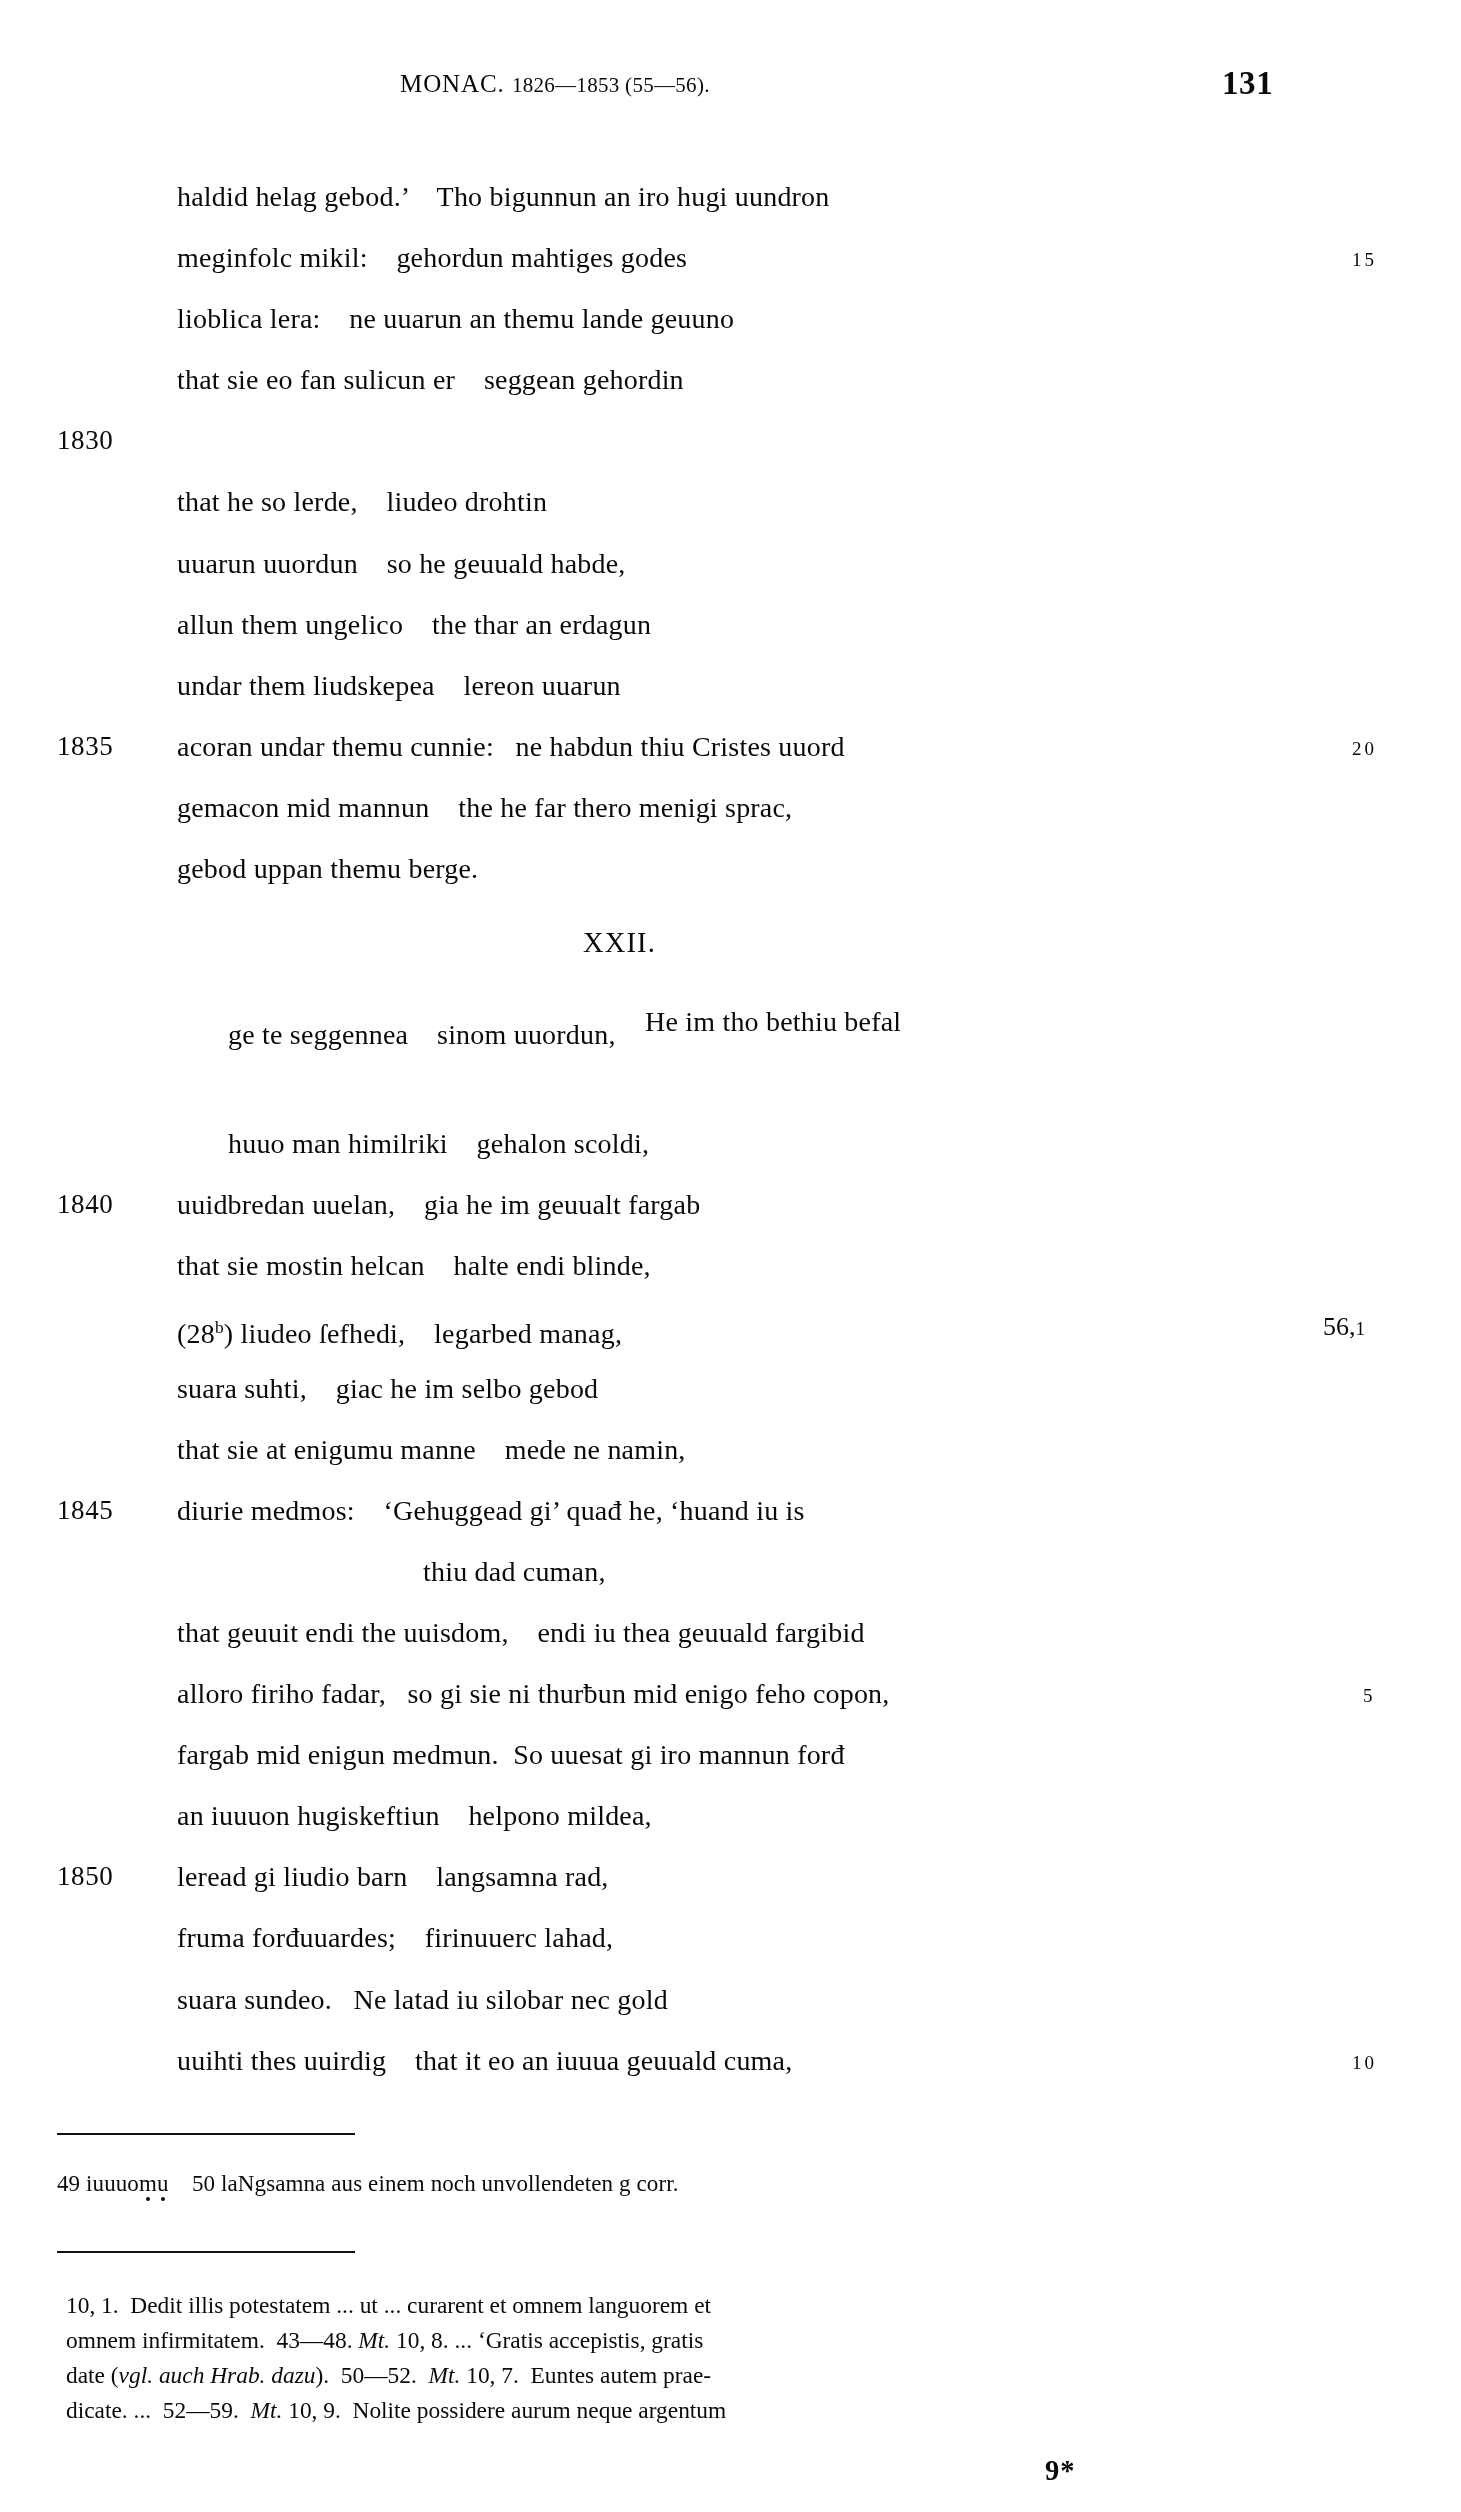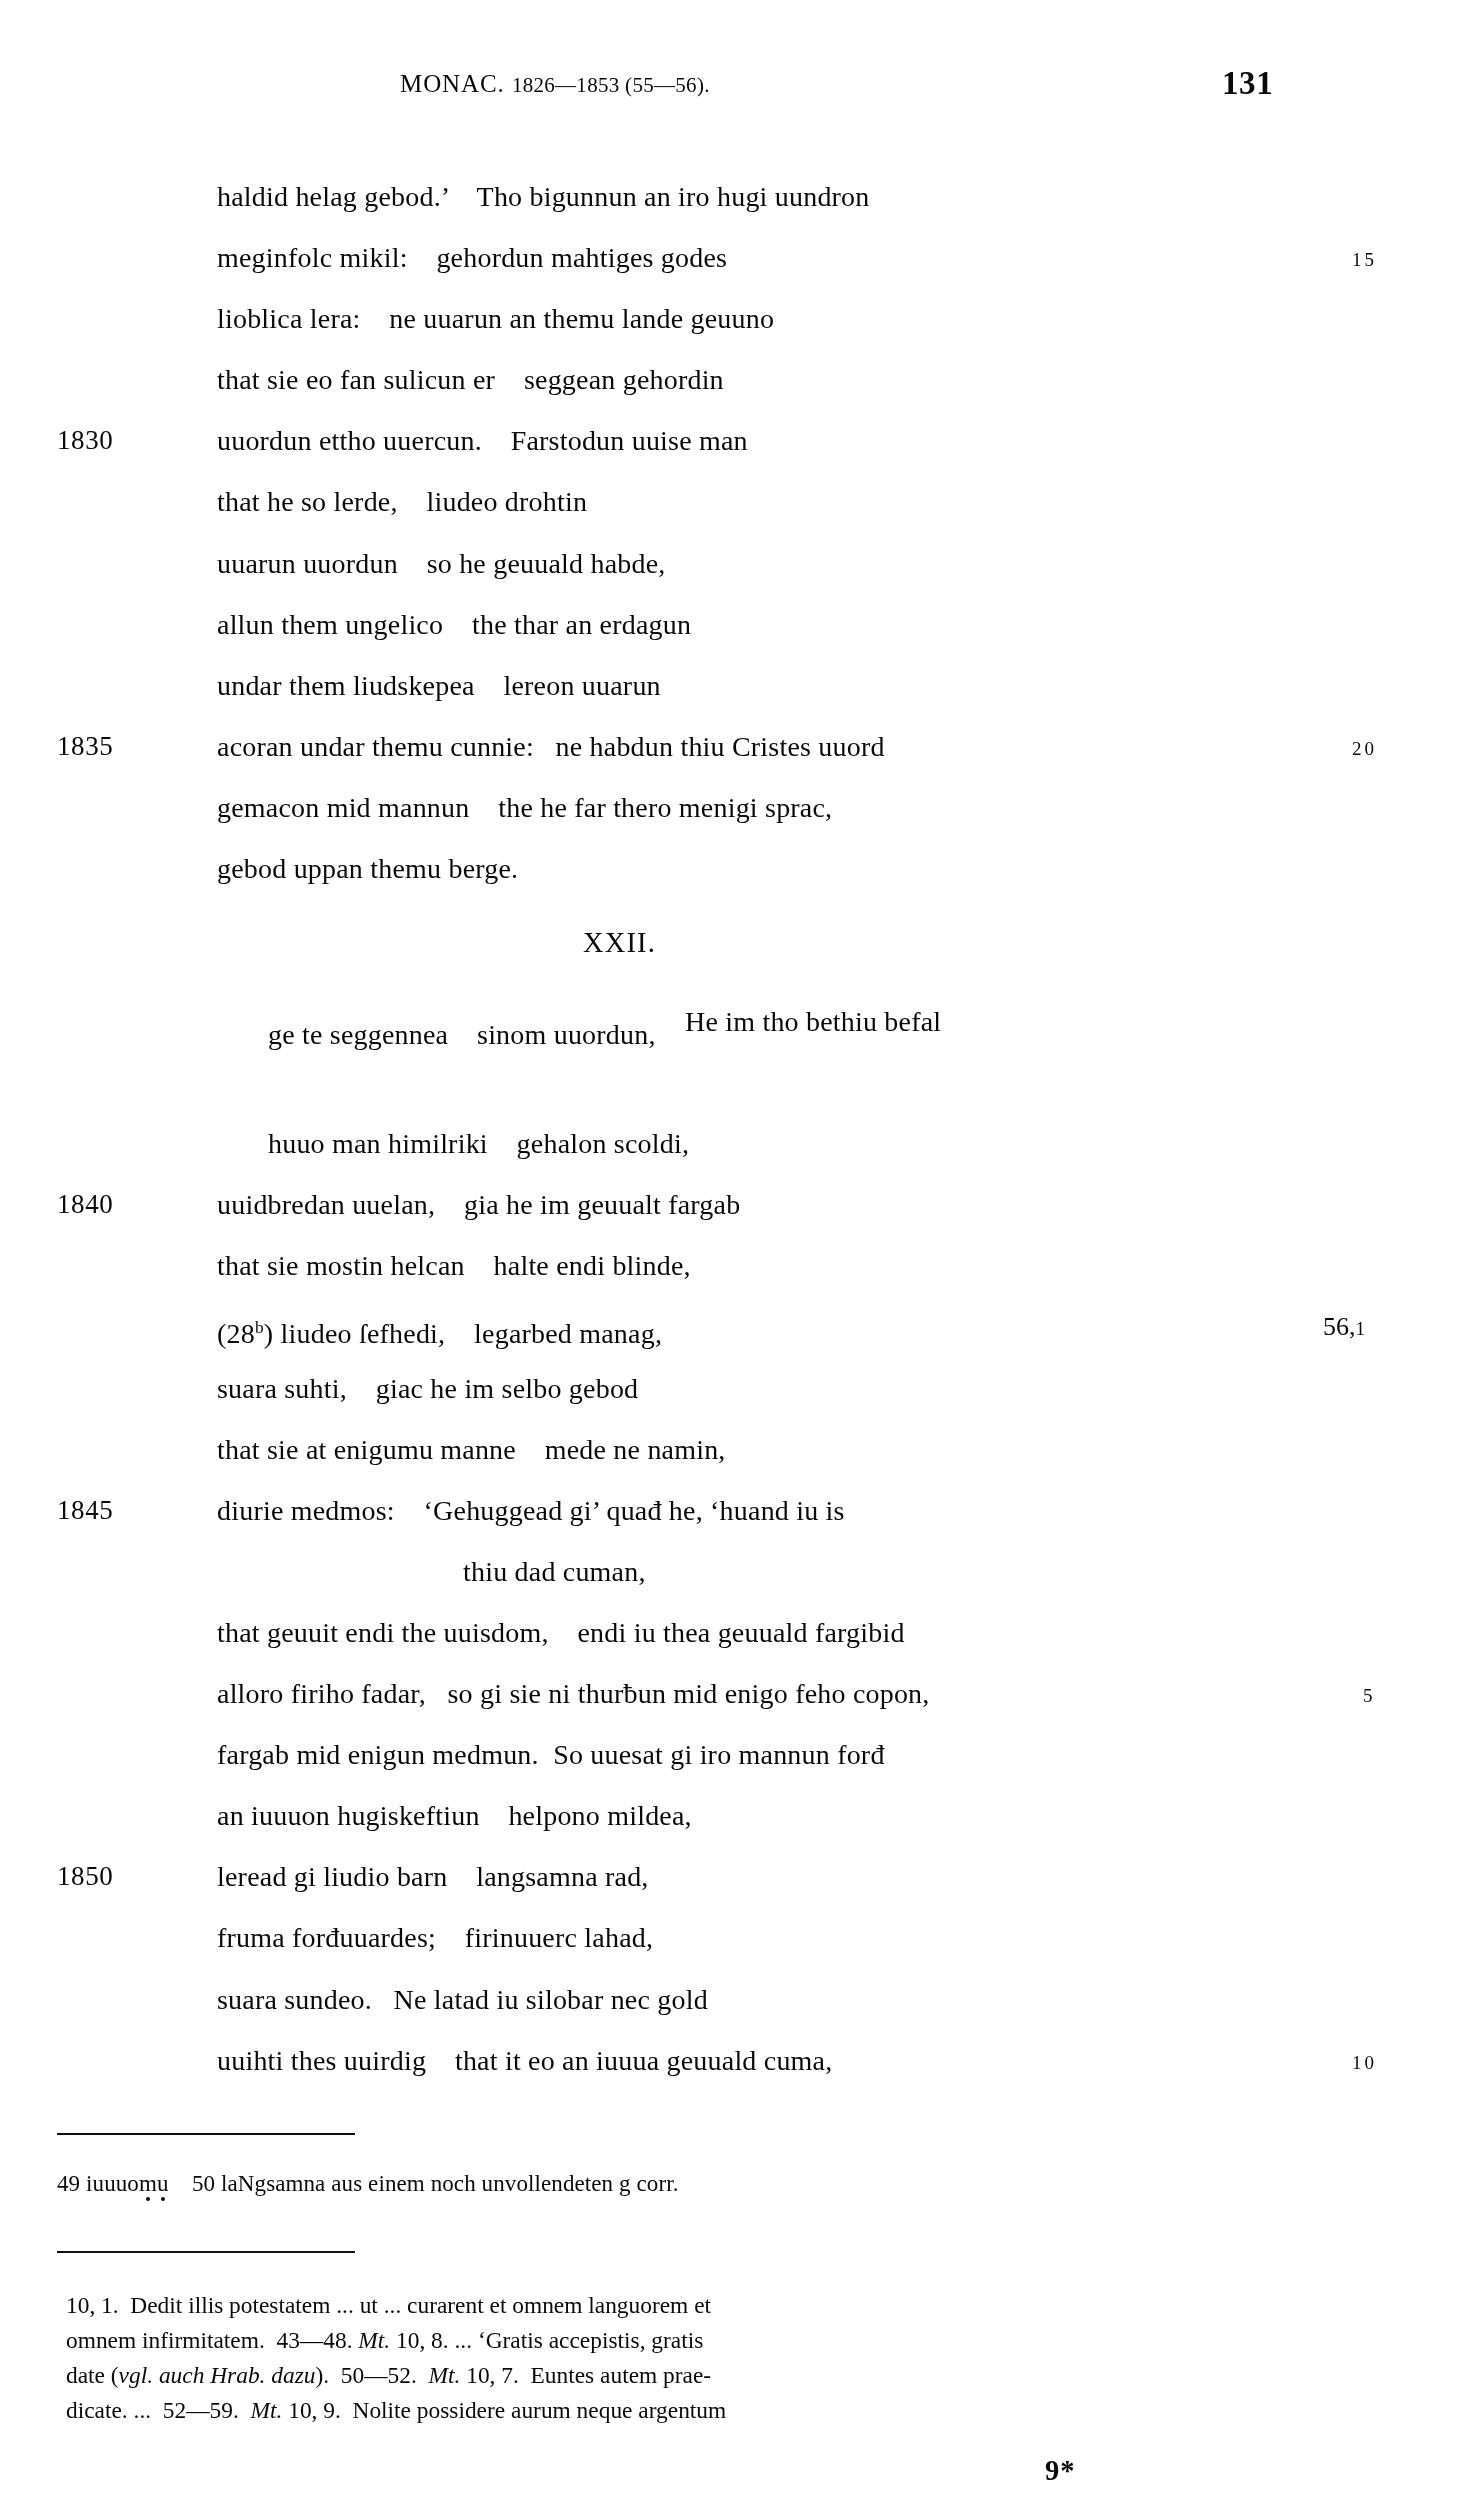--- a/index.html
+++ b/index.html
@@ -70,21 +70,20 @@
     font-size: 27px;
     letter-spacing: 0.6px;
   }
   .vtext {
     position: absolute;
     left: 177px;
     top: 0;
     font-size: 28px;
     letter-spacing: 0.2px;
     white-space: pre;
-    margin-left: 40px;
   }
   .vtext.ind1 { left: 228px; }
   .vtext.ind2 { left: 645px; }
   .vtext.ind3 { left: 423px; }
   .vmarg {
     position: absolute;
     top: 2.3px;
     font-size: 19px;
     letter-spacing: 2.9px;
   }
@@ -189,21 +188,21 @@
   <div class="runhead">
     <div class="runhead-title"><span>MONAC.</span> <span class="small">1826—1853 (55—56).</span></div>
     <div class="runhead-pageno">131</div>
   </div>
 
   <div class="verse" id="verse-body">
       <div class="vline" style="top: 0px; position: absolute; width: 1462px;"><span class="vtext ind0">haldid helag gebod.’    Tho bigunnun an iro hugi uundron</span></div>
       <div class="vline" style="top: 61px; position: absolute; width: 1462px;"><span class="vtext ind0">meginfolc mikil:    gehordun mahtiges godes</span><span class="vmarg m15">15</span></div>
       <div class="vline" style="top: 122px; position: absolute; width: 1462px;"><span class="vtext ind0">lioblica lera:    ne uuarun an themu lande geuuno</span></div>
       <div class="vline" style="top: 183px; position: absolute; width: 1462px;"><span class="vtext ind0">that sie eo fan sulicun er    seggean gehordin</span></div>
-      <div class="vline" style="top: 244px; position: absolute; width: 1462px;"><span class="vnum">1830</span><span class="vtext ind0">uuordun ettho uuercun.    Farstodun uuise man</span></div>
+      <div class="vline" style="top: 244px; position: absolute; width: 1462px;"><span class="vnum">1830</span></div>
       <div class="vline" style="top: 305px; position: absolute; width: 1462px;"><span class="vtext ind0">that he so lerde,    liudeo drohtin</span></div>
       <div class="vline" style="top: 367px; position: absolute; width: 1462px;"><span class="vtext ind0">uuarun uuordun    so he geuuald habde,</span></div>
       <div class="vline" style="top: 428px; position: absolute; width: 1450px;"><span class="vtext ind0">allun them ungelico    the thar an erdagun</span></div>
       <div class="vline" style="top: 489px; position: absolute; width: 1462px;"><span class="vtext ind0">undar them liudskepea    lereon uuarun</span></div>
       <div class="vline" style="top: 550px; position: absolute; width: 1462px;"><span class="vnum">1835</span><span class="vtext ind0">acoran undar themu cunnie:   ne habdun thiu Cristes uuord</span><span class="vmarg m20">20</span></div>
       <div class="vline" style="top: 611px; position: absolute; width: 1462px;"><span class="vtext ind0">gemacon mid mannun    the he far thero menigi sprac,</span></div>
       <div class="vline" style="top: 672px; position: absolute; width: 1462px;"><span class="vtext ind0">gebod uppan themu berge.</span></div>
       <div class="sect" style="top: 761px;"><span class="sect-inner">XXII.</span></div>
       <div class="vline" style="top: 825px; position: absolute; width: 1462px;"><span class="vtext ind2">He im tho bethiu befal</span></div>
       <div class="vline" style="top: 838px; position: absolute; width: 1462px;"><span class="vtext ind1">ge te seggennea    sinom uuordun,</span></div>

